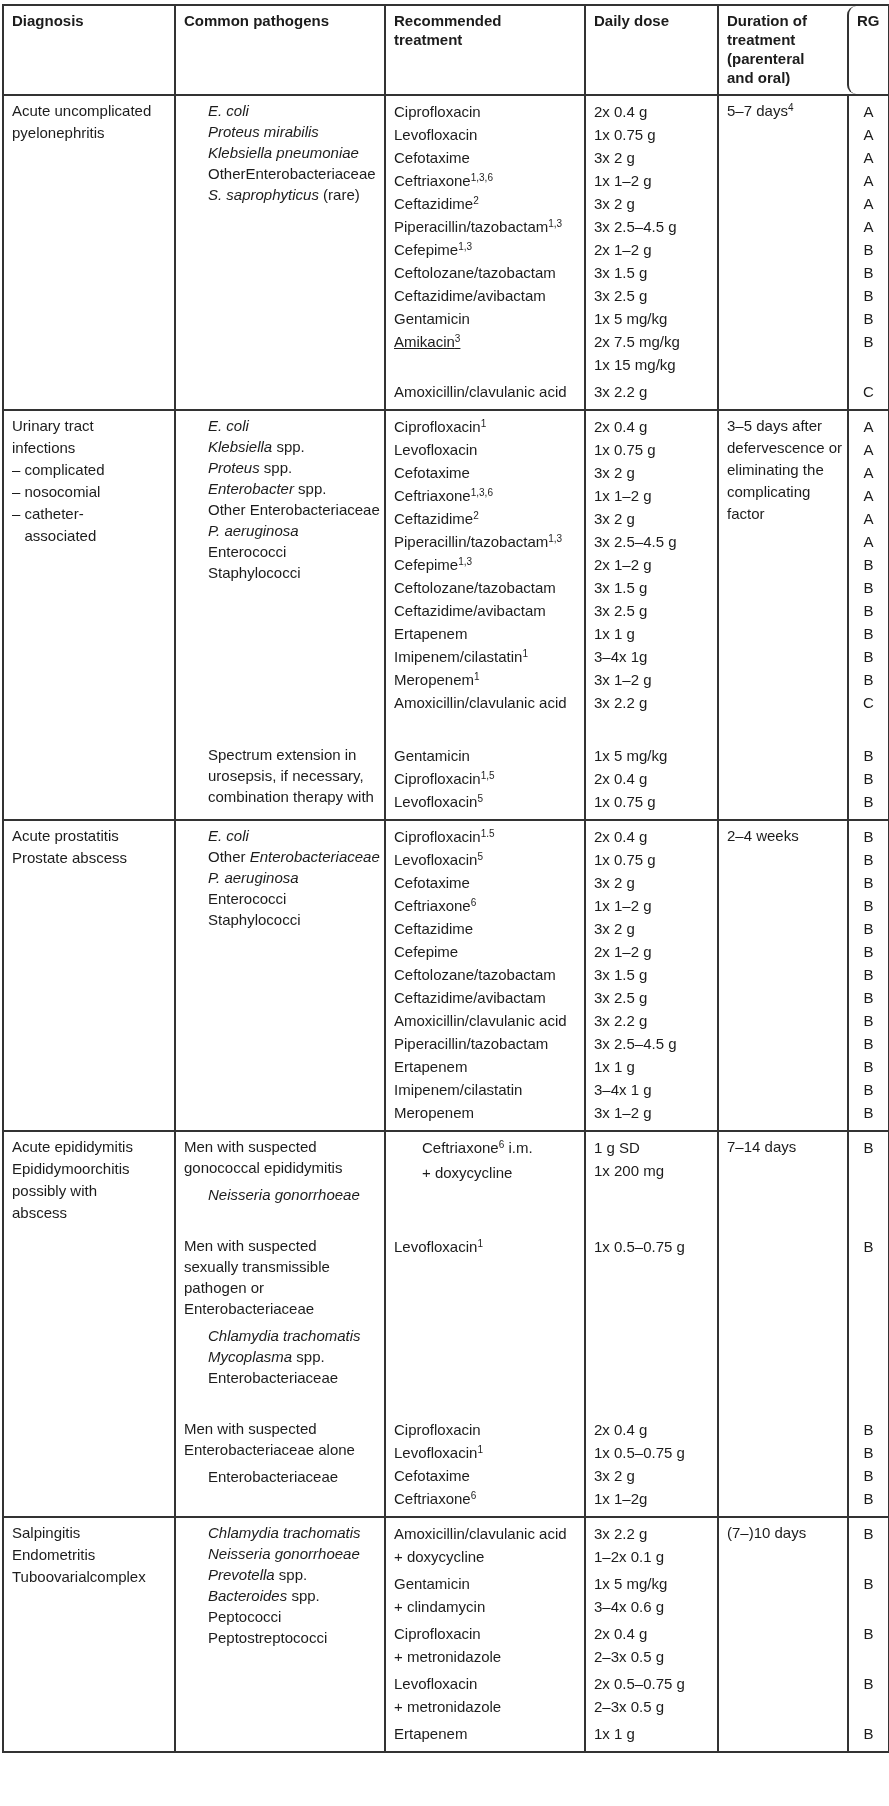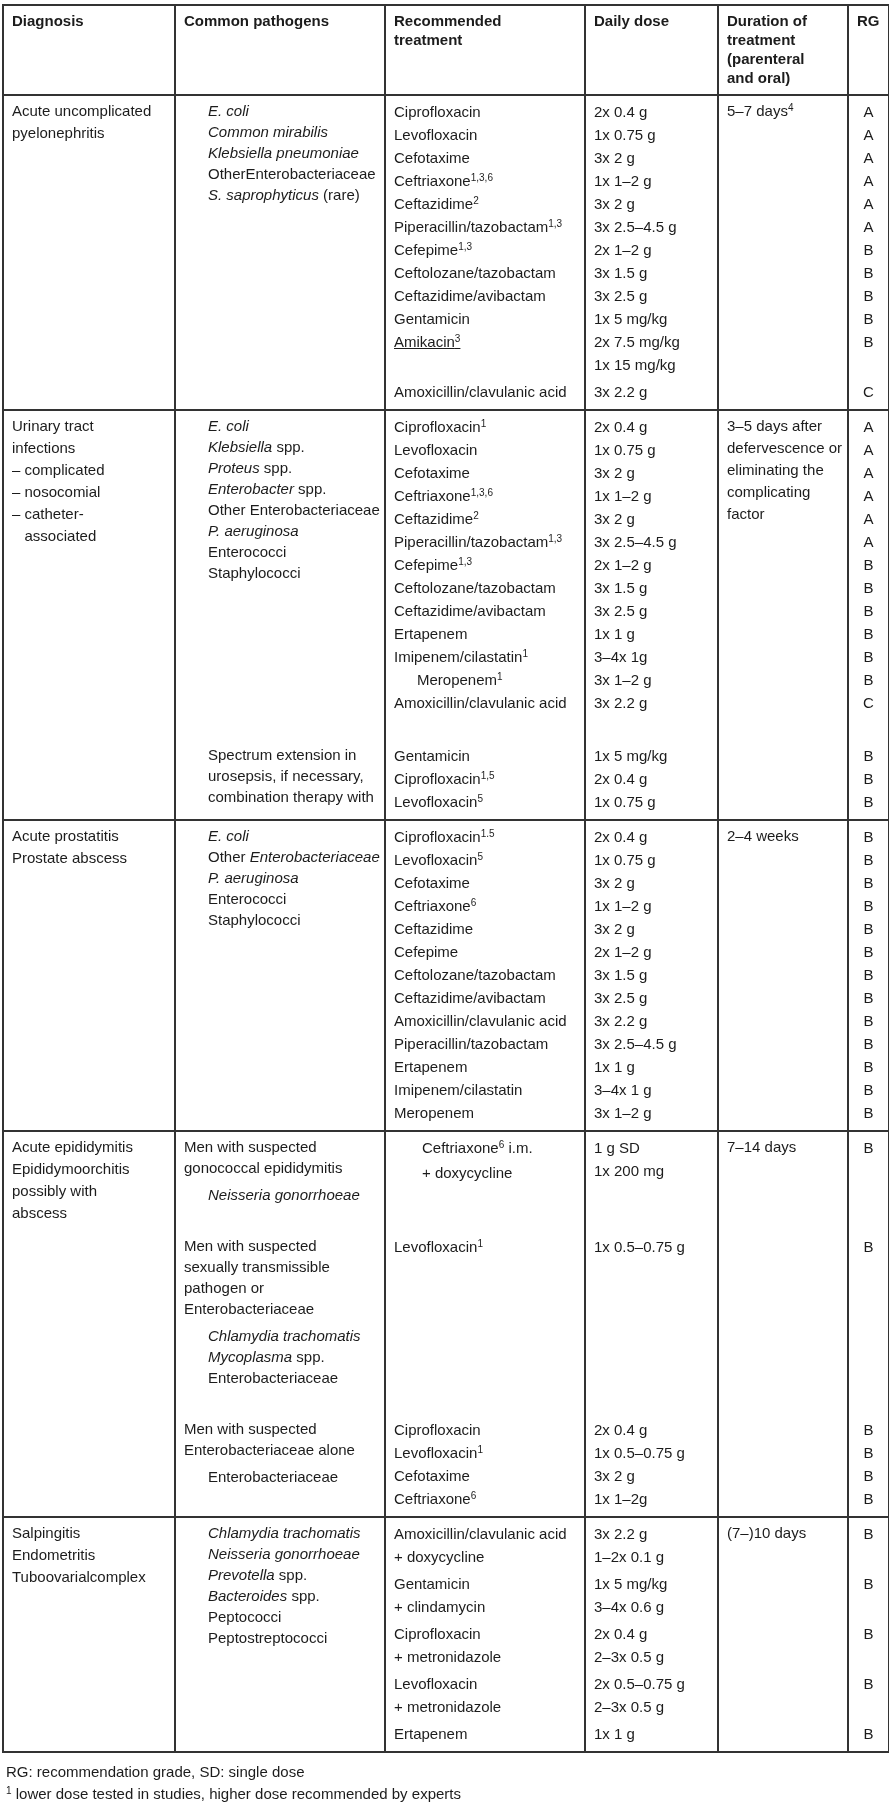--- a/index.html
+++ b/index.html
@@ -3,21 +3,21 @@
 <meta charset="utf-8">
 <style>
   :root{ --bd:#333333; --tx:#1c1c1c; --bg:#ffffff; }
   *{ box-sizing:border-box; margin:0; padding:0; }
   body{ background:var(--bg); color:var(--tx); font-family:"Liberation Sans","DejaVu Sans",sans-serif; }
   .page{ width:889px; padding:4px 0 10px 2px; background:var(--bg); }
   .tbl{ width:888px; border:2px solid var(--bd); }
   .grid{ display:grid; grid-template-columns:170px 210px 200px 133px 130px 41px; }
   .hcell{ font-weight:bold; font-size:15px; line-height:19px; padding:5px 4px 7px 8px; white-space:pre-line; }
   .hcell + .hcell{ border-left:2px solid var(--bd); }
-  .hcell.rgh{ padding-left:8px; }
+  .hcell.rgh{ padding-left:8px;border-radius:9px; }
   .section{ border-top:2px solid var(--bd); }
   .cell{ font-size:15px; padding:4px 4px 6px 8px; }
   .cell.vb{ border-left:2px solid var(--bd); }
   .cell.bgap{ padding-top:24px; }
   .c6{ padding-left:0; padding-right:0; text-align:center; }
   .dline{ line-height:22px; white-space:pre-wrap; }
   .pline{ line-height:21px; white-space:nowrap; }
   .tline{ line-height:23px; white-space:nowrap; }
   .rgline{ text-align:center; }
   .para{ margin-bottom:6px; }
@@ -51,21 +51,21 @@
           <div class="cell c1" style="grid-area: 1 / 1 / span 1;">
             <div class="dline">Acute uncomplicated</div>
             <div class="dline">pyelonephritis</div>
           </div>
           <div class="cell c5 vb" style="grid-area: 1 / 5 / span 1;">
             <div class="dline"><span>5–7 days</span><span class="sup">4</span></div>
           </div>
           <div class="cell c2 vb" style="grid-area: 1 / 2;">
             <div class="para">
               <div class="pline"><i>E. coli</i></div>
-              <div class="pline"><i>Common mirabilis</i></div>
+              <div class="pline"><i>Proteus mirabilis</i></div>
               <div class="pline"><i>Klebsiella pneumoniae</i></div>
               <div class="pline">OtherEnterobacteriaceae</div>
               <div class="pline"><i>S. saprophyticus</i><span> (rare)</span></div>
             </div>
           </div>
           <div class="cell c3 vb" style="grid-area: 1 / 3;">
             <div class="entry" style="height: 23px;">
               <div class="tline">Ciprofloxacin</div>
             </div>
             <div class="entry" style="height: 23px;">
@@ -235,21 +235,21 @@
             </div>
             <div class="entry" style="height: 23px;">
               <div class="tline">Ceftazidime/avibactam</div>
             </div>
             <div class="entry" style="height: 23px;">
               <div class="tline">Ertapenem</div>
             </div>
             <div class="entry" style="height: 23px;">
               <div class="tline"><span>Imipenem/cilastatin</span><span class="sup">1</span></div>
             </div>
-            <div class="entry" style="height: 23px; margin-left: 23px;">
+            <div class="entry" style="height: 23px;">
               <div class="tline"><span>Meropenem</span><span class="sup">1</span></div>
             </div>
             <div class="entry" style="height: 23px;">
               <div class="tline">Amoxicillin/clavulanic acid</div>
             </div>
           </div>
           <div class="cell c4 vb" style="grid-area: 1 / 4;">
             <div class="entry" style="height: 23px;">
               <div class="tline">2x 0.4 g</div>
             </div>
@@ -703,17 +703,13 @@
             <div class="entry multi" style="height: 46px;">
               <div class="tline rgline">B</div>
             </div>
             <div class="entry" style="height: 23px;">
               <div class="tline rgline">B</div>
             </div>
           </div>
         </div>
       </div>
   </div>
-  <div class="fnotes" id="footnotes">
-    <div class="fline">RG: recommendation grade, SD: single dose</div>
-  <div class="fline"><span class="sup">1</span> lower dose tested in studies, higher dose recommended by experts</div>
-    </div>
 </div>
 
 </body></html>

